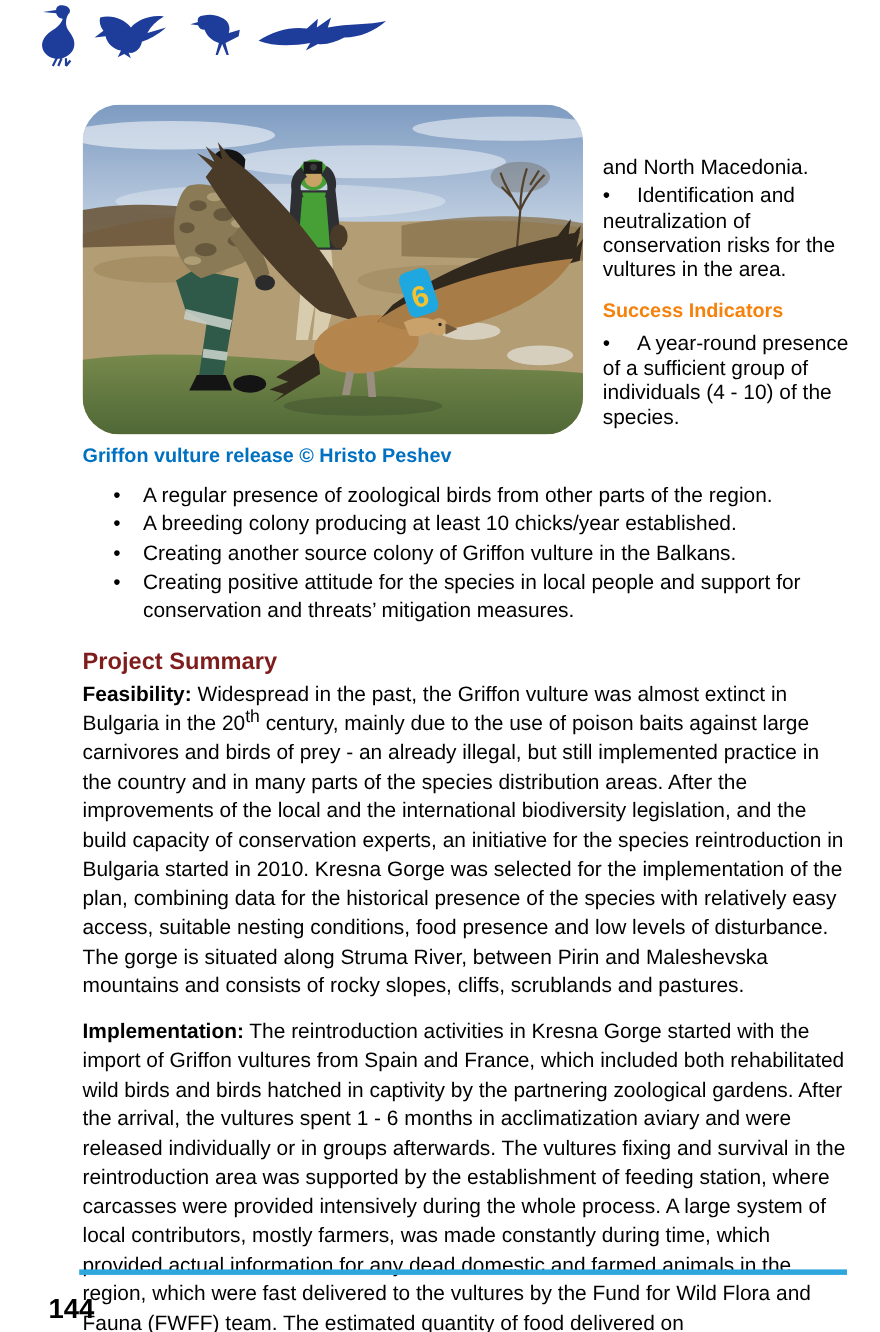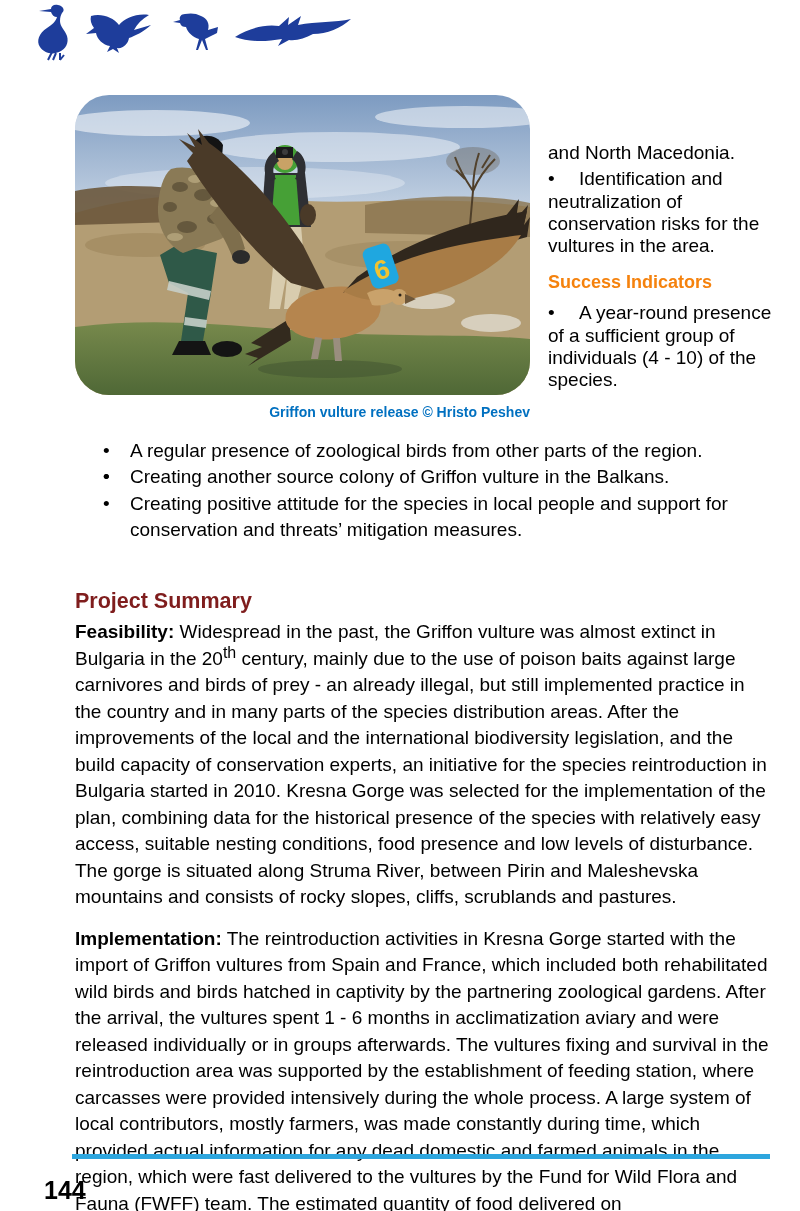--- a/index.html
+++ b/index.html
@@ -7,22 +7,22 @@
         font-family:"Liberation Sans",sans-serif;color:#000;}
   
   .birds{position:absolute;left:0;top:0;width:800px;height:66px;}
   .birds svg{position:absolute;}
   .bird-fill{fill:#1E3D9B;}
   .bird-stroke{stroke:#1E3D9B;stroke-width:2;fill:none;}
   
   .photo{position:absolute;left:75px;top:95px;width:455px;height:300px;border-radius:34px;overflow:hidden;}
   .photo svg{display:block;width:100%;height:100%;}
   .photo text{font-family:"Liberation Sans",sans-serif;font-weight:bold;}
-  .caption{position:absolute;left:75px;top:404px;width:455px;text-align:right;
-           font-size:14px;font-weight:bold;color:#0070C0;}
+  .caption{position:absolute;left:75px;top:404px;width:455px;text-align:left;
+           font-size:18px;font-weight:bold;color:#0070C0;}
   
   .rcol{position:absolute;left:548px;top:96px;width:236px;font-size:19px;line-height:22.3px;margin-top:46px;}
   .rcol p{margin:0 0 4px 0;}
   .rcol p.rb{margin:0 0 7px 0;}
   .rcol .blt{display:inline-block;width:31px;}
   .rcol h2{margin:13px 0 8px 0;font-size:18px;line-height:24px;color:#F5820D;}
   
   .fbullets{position:absolute;left:75px;top:438px;width:702px;font-size:19px;line-height:26.3px;}
   .fbullets ul{list-style:none;margin:0;padding:0;}
   .fbullets li{position:relative;padding-left:55px;}
@@ -151,21 +151,21 @@
   <div class="rcol">
     <p>and North Macedonia.</p>
     <p class="rb"><span class="blt">•</span><span>Identification and neutralization of conservation risks for the vultures in the area.</span></p>
     <h2>Success Indicators</h2>
     <p class="rb"><span class="blt">•</span><span>A year-round presence of a sufficient group of individuals (4 - 10) of the species.</span></p>
   </div>
 
   <div class="fbullets">
     <ul>
       <li><span class="m">•</span><span>A regular presence of zoological birds from other parts of the region.</span></li>
-      <li><span class="m">•</span></li>
+      <li><span class="m">•</span><span>A breeding colony producing at least 10 chicks/year established.</span></li>
       <li><span class="m">•</span><span>Creating another source colony of Griffon vulture in the Balkans.</span></li>
       <li><span class="m">•</span><span>Creating positive attitude for the species in local people and support for conservation and threats’ mitigation measures.</span></li>
     </ul>
   </div>
 
   <div class="main">
     <h2>Project Summary</h2>
     <p><b>Feasibility:</b><span> Widespread in the past, the Griffon vulture was almost extinct in Bulgaria in the 20</span><sup>th</sup><span> century, mainly due to the use of poison baits against large carnivores and birds of prey - an already illegal, but still implemented practice in the country and in many parts of the species distribution areas. After the improvements of the local and the international biodiversity legislation, and the build capacity of conservation experts, an initiative for the species reintroduction in Bulgaria started in 2010. Kresna Gorge was selected for the implementation of the plan, combining data for the historical presence of the species with relatively easy access, suitable nesting conditions, food presence and low levels of disturbance. The gorge is situated along Struma River, between Pirin and Maleshevska mountains and consists of rocky slopes, cliffs, scrublands and pastures.</span></p>
     <p><b>Implementation:</b><span> The reintroduction activities in Kresna Gorge started with the import of Griffon vultures from Spain and France, which included both rehabilitated wild birds and birds hatched in captivity by the partnering zoological gardens. After the arrival, the vultures spent 1 - 6 months in acclimatization aviary and were released individually or in groups afterwards. The vultures fixing and survival in the reintroduction area was supported by the establishment of feeding station, where carcasses were provided intensively during the whole process. A large system of local contributors, mostly farmers, was made constantly during time, which provided actual information for any dead domestic and farmed animals in the region, which were fast delivered to the vultures by the Fund for Wild Flora and Fauna (FWFF) team. The estimated quantity of food delivered on</span></p>
   </div>

